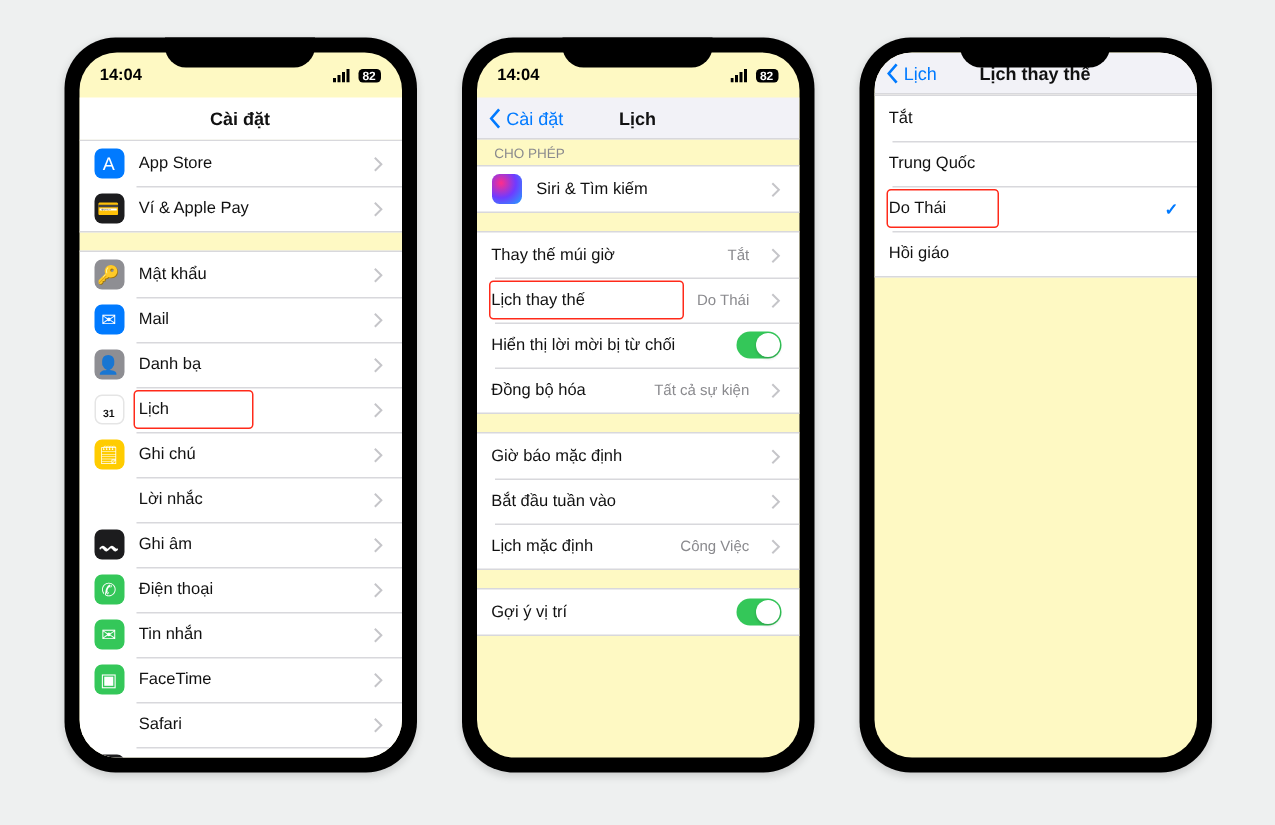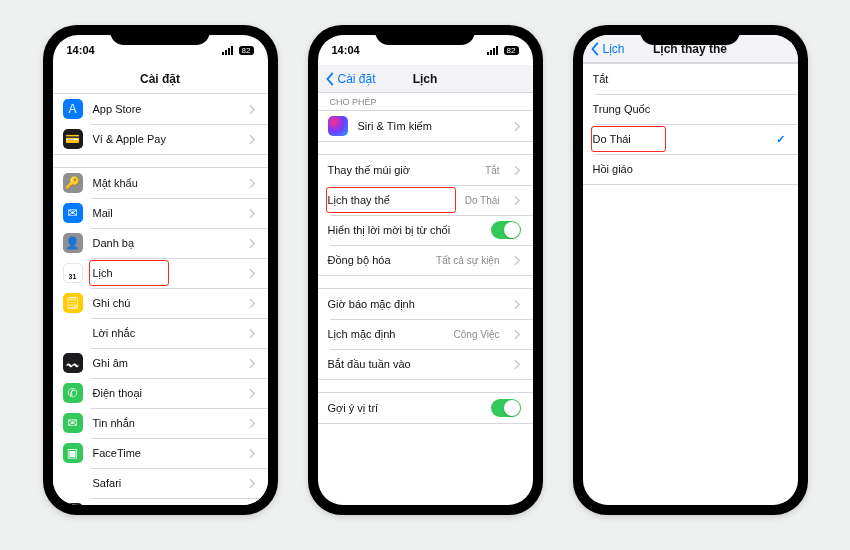--- a/index.html
+++ b/index.html
@@ -19,21 +19,21 @@
     height: 490px;
     background: #000;
     border-radius: 34px;
     padding: 10px;
     position: relative;
     box-shadow: 0 2px 6px rgba(0,0,0,.15);
   }
   .screen {
     width: 100%;
     height: 100%;
-    background: #ffffff;
+    background: #fef9c3;
     border-radius: 25px;
     overflow: hidden;
     position: relative;
     font-size: 11px;
     color: #111;
   }
   .notch {
     position: absolute;
     top: 0; left: 50%;
     transform: translateX(-50%);
@@ -50,21 +50,21 @@
     align-items: center;
     padding: 0 14px;
     font-weight: 600;
     font-size: 11px;
     color: #000;
   }
   .status .right { display: flex; align-items: center; gap: 3px; }
   .sig svg, .batt svg { display:block; }
   .badge {
     background: #000; color:#fff; border-radius:3px; font-size:8px;
-    padding: 0 3px; font-weight:400;
+    padding: 0 3px; font-weight:700;
   }
 
   .nav {
     height: 28px;
     display:flex; align-items:center; justify-content:center;
     position: relative;
     background: #f2f2f7;
     border-bottom: .5px solid #d8d8dc;
   }
   .nav.white { background:#fff; border-bottom:none; }
@@ -367,30 +367,30 @@
     <div class="list-group" id="p2g2">
         <div class="row noicon">
         <span class="label">Giờ báo mặc định</span>
           <span class="chev">
             <svg viewBox="0 0 8 12">
               <path d="M1 1 L6 6 L1 11" stroke="#c5c5c9" stroke-width="1.5" fill="none"></path>
             </svg>
           </span>
       </div>
         <div class="row noicon">
+        <span class="label">Bắt đầu tuần vào</span>
+          <span class="chev">
+            <svg viewBox="0 0 8 12">
+              <path d="M1 1 L6 6 L1 11" stroke="#c5c5c9" stroke-width="1.5" fill="none"></path>
+            </svg>
+          </span>
+      </div>
+        <div class="row noicon">
         <span class="label">Lịch mặc định</span>
           <span class="value">Công Việc</span>
-          <span class="chev">
-            <svg viewBox="0 0 8 12">
-              <path d="M1 1 L6 6 L1 11" stroke="#c5c5c9" stroke-width="1.5" fill="none"></path>
-            </svg>
-          </span>
-      </div>
-        <div class="row noicon">
-        <span class="label">Bắt đầu tuần vào</span>
           <span class="chev">
             <svg viewBox="0 0 8 12">
               <path d="M1 1 L6 6 L1 11" stroke="#c5c5c9" stroke-width="1.5" fill="none"></path>
             </svg>
           </span>
       </div>
       </div>
     <div class="list-group" id="p2g3">
         <div class="row noicon">
         <span class="label">Gợi ý vị trí</span>

